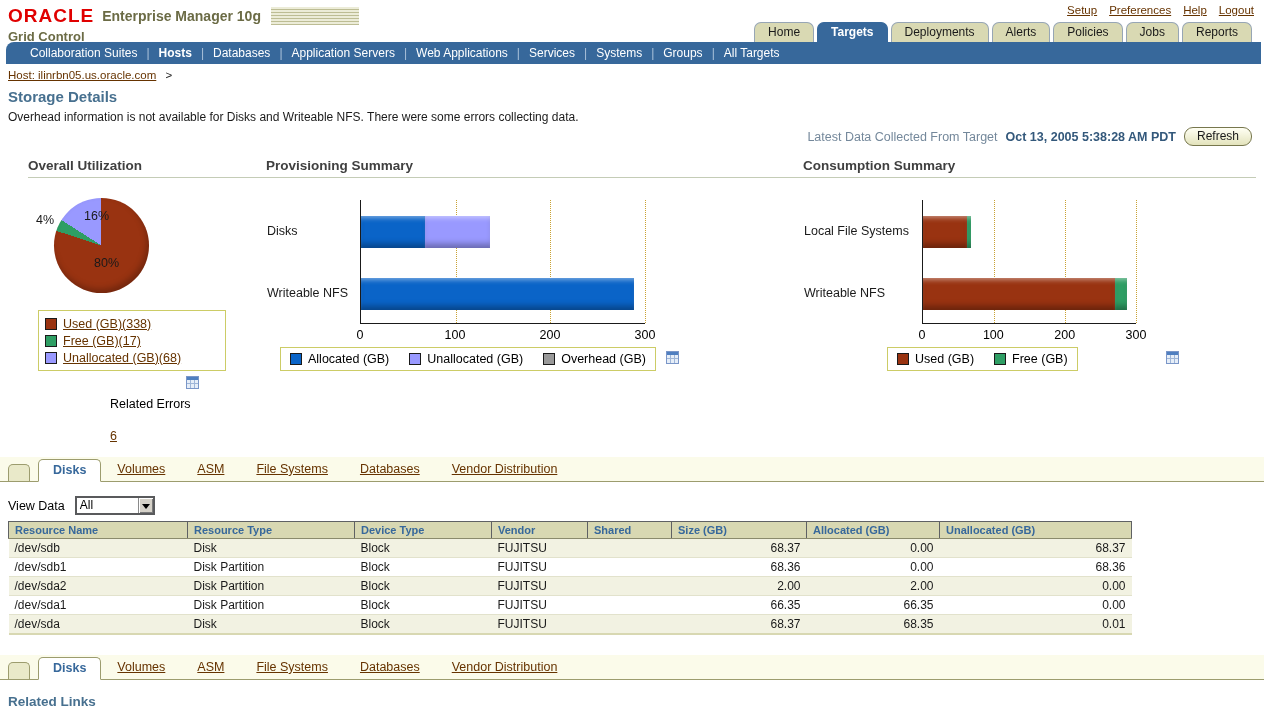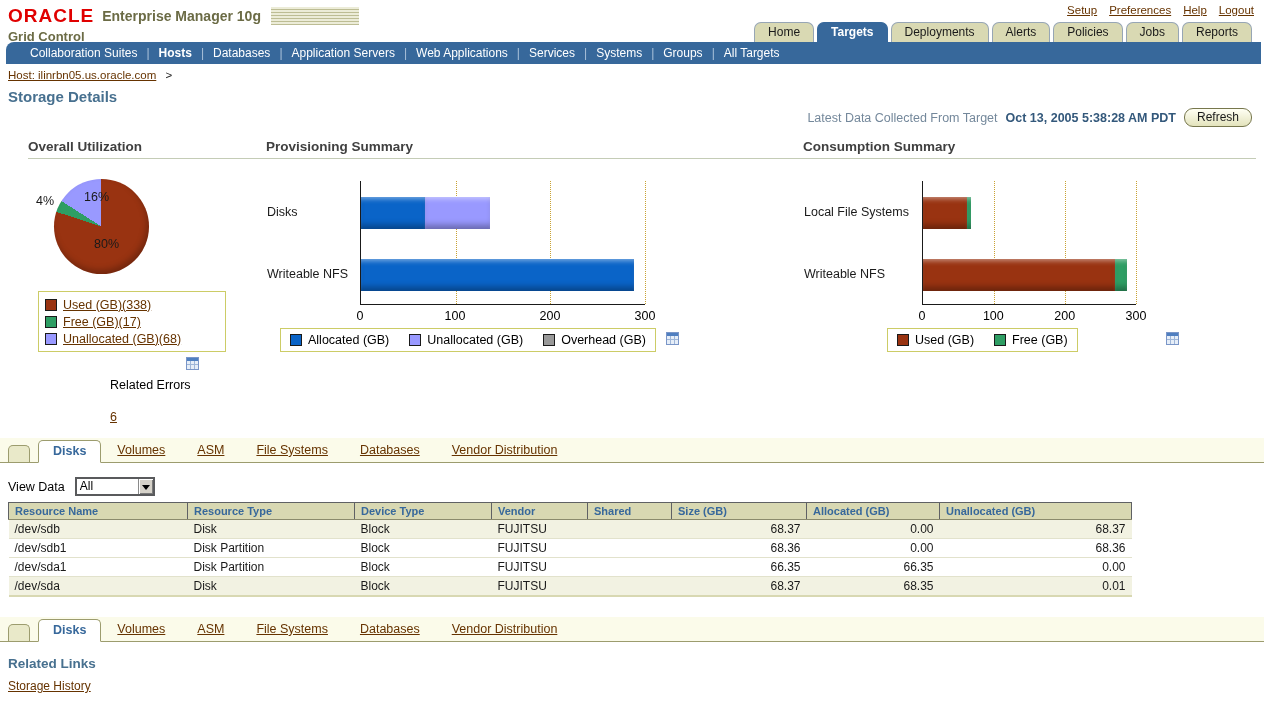--- a/index.html
+++ b/index.html
@@ -150,20 +150,21 @@
       <span class="nav-sep">|</span>
       <span class="nav-link">All Targets</span>
     </div>
   </div>
 
   <div class="breadcrumb">
     <a class="lnk">Host: ilinrbn05.us.oracle.com</a>
     <span class="gt">&gt;</span>
   </div>
   <div class="title">Storage Details</div>
+  <div class="notice">Overhead information is not available for Disks and Writeable NFS. There were some errors collecting data.</div>
   <div class="latest">
     <span class="lbl">Latest Data Collected From Target</span>
     <span class="val">Oct 13, 2005 5:38:28 AM PDT</span>
     <span class="btn">Refresh</span>
   </div>
 
   <div class="charts">
 
     <section class="chartcol col1">
       <h2>Overall Utilization</h2>
@@ -349,20 +350,30 @@
       <tr>
         <td>/dev/sdb1</td>
           <td>Disk Partition</td>
           <td>Block</td>
           <td>FUJITSU</td>
           <td class="num"></td>
           <td class="num">68.36</td>
           <td class="num">0.00</td>
           <td class="num">68.36</td>
       </tr>
+      <tr class="odd">
+        <td>/dev/sda2</td>
+          <td>Disk Partition</td>
+          <td>Block</td>
+          <td>FUJITSU</td>
+          <td class="num"></td>
+          <td class="num">2.00</td>
+          <td class="num">2.00</td>
+          <td class="num">0.00</td>
+      </tr>
       <tr>
         <td>/dev/sda1</td>
           <td>Disk Partition</td>
           <td>Block</td>
           <td>FUJITSU</td>
           <td class="num"></td>
           <td class="num">66.35</td>
           <td class="num">66.35</td>
           <td class="num">0.00</td>
       </tr>

